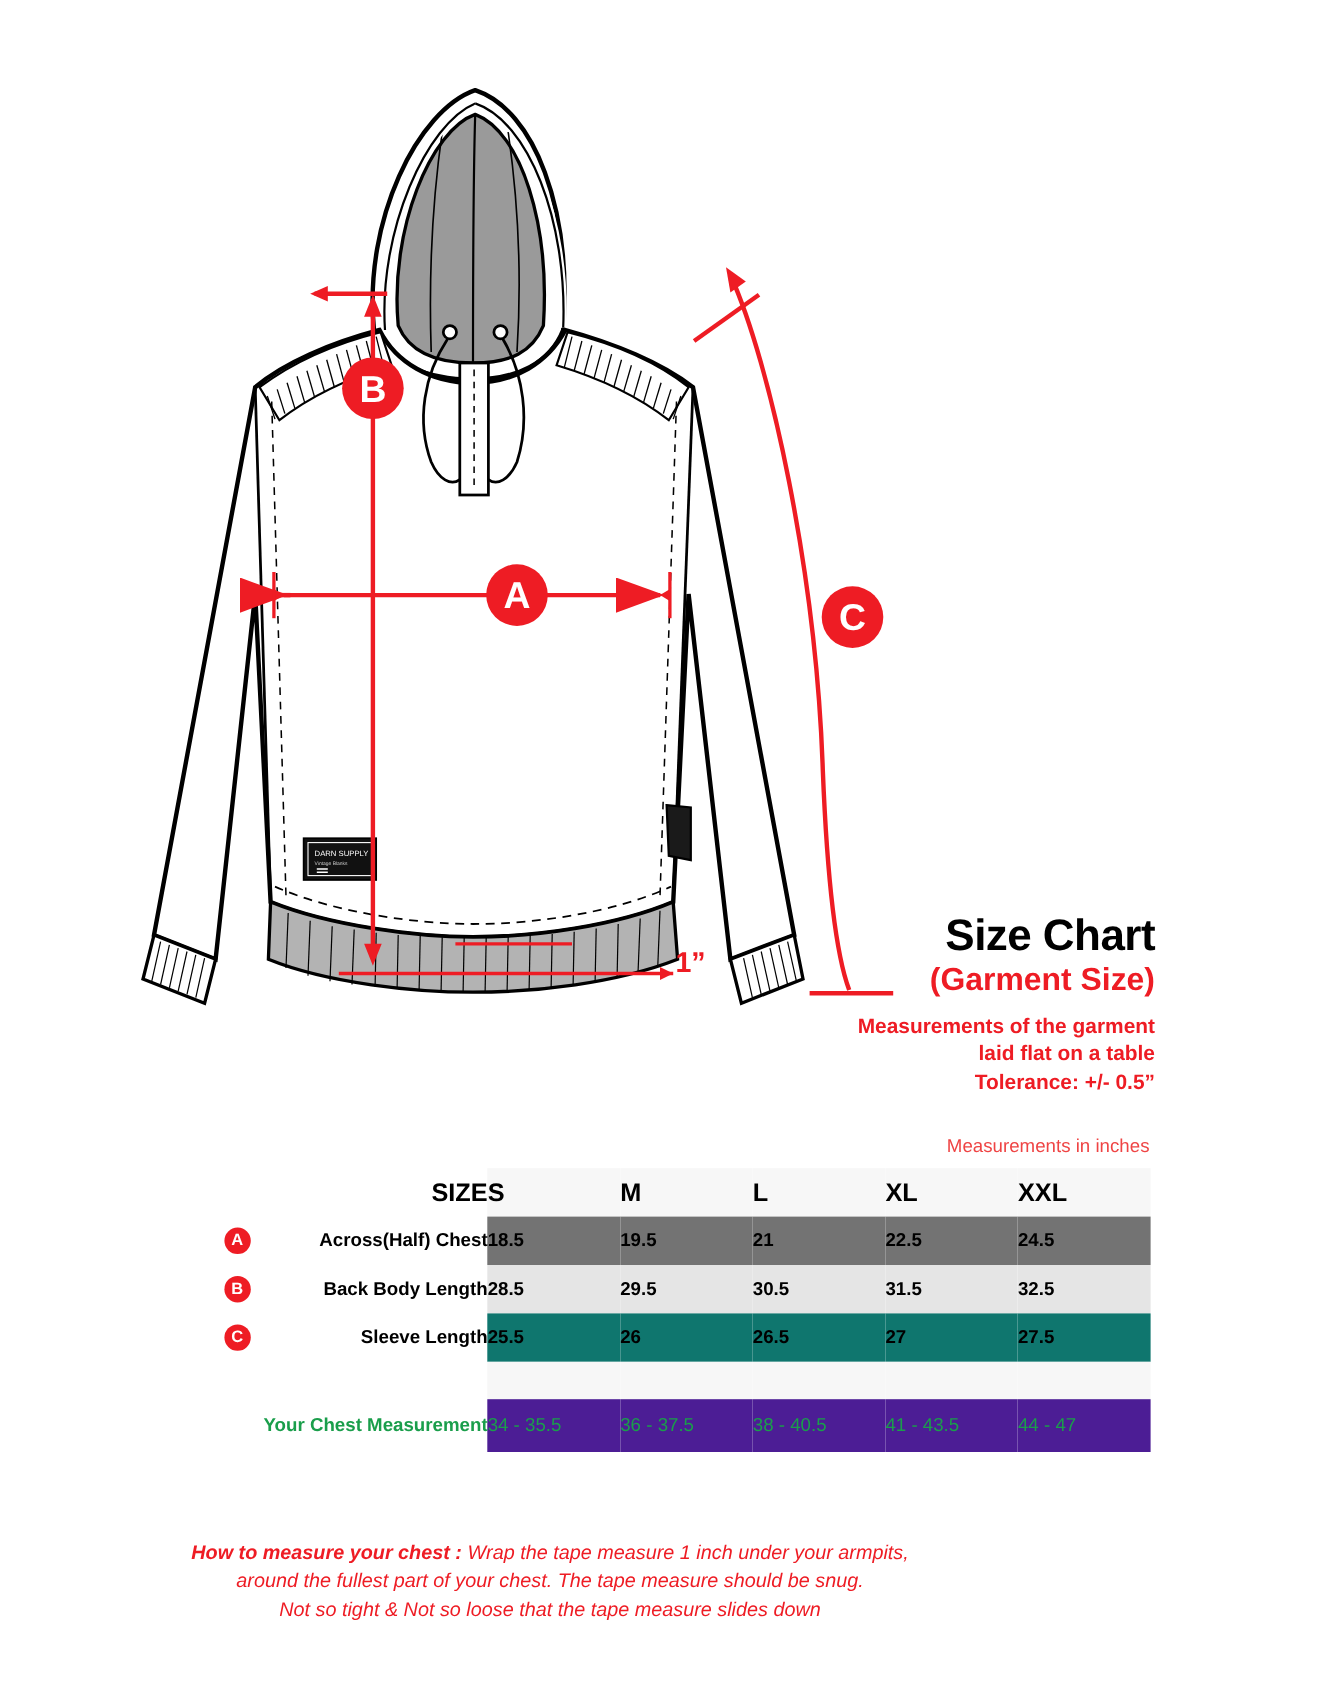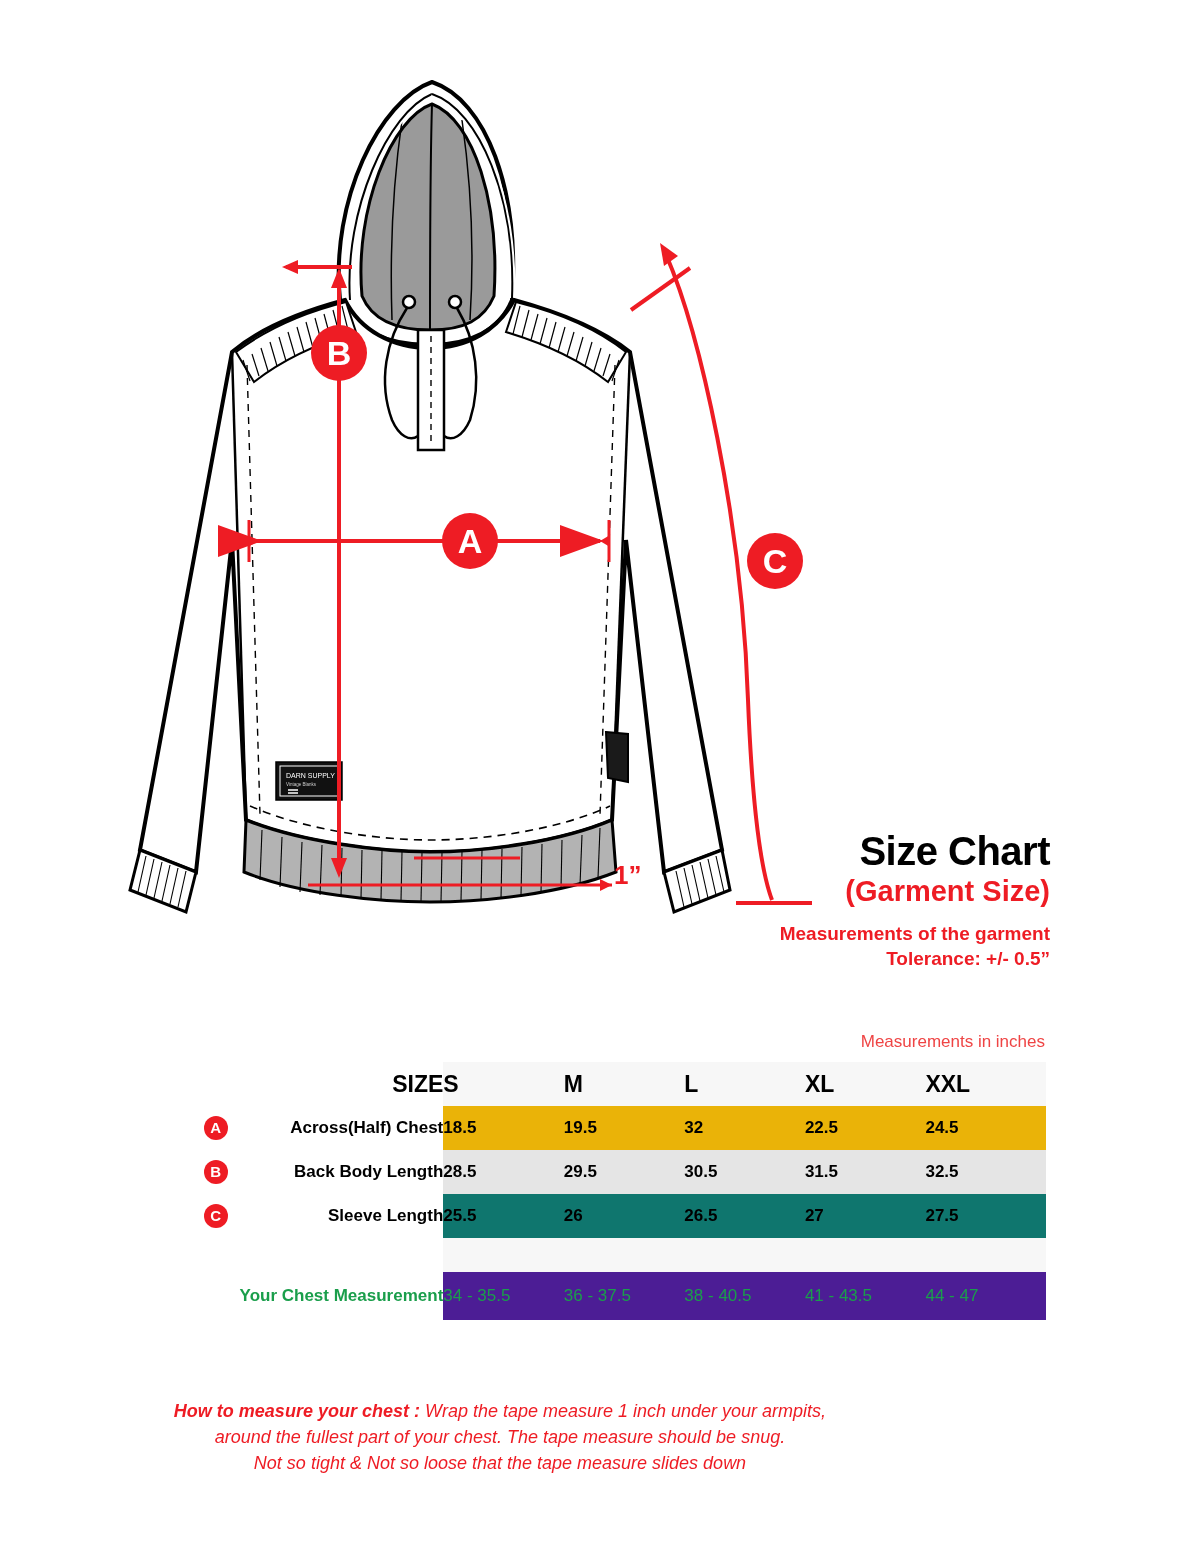--- a/index.html
+++ b/index.html
@@ -107,21 +107,21 @@
     text-align: right;
     padding-right: 14px;
     font-size: 17px;
   }
   .row-data .rval {
     font-weight: bold;
     padding-left: 14px;
     font-size: 17px;
   }
   .band-a .rlabel, .band-a .badge-cell { background: #ffffff; }
-  .band-a .rval { background: #eab308; }
+  .band-a .rval { background: #737373; }
   .band-b .rval { background: #e5e5e5; margin-top: 20px; }
   .band-c .rval { background: #0f766e; }
 
   .row-gap td { height: 34px; }
   .row-gap .gval { background: #f7f7f7; }
 
   .row-chest td { height: 48px; }
   .row-chest .rlabel {
     color: #1a9e4b;
     font-weight: bold;
@@ -359,20 +359,21 @@
 
     <text x="614" y="884" font-family="'Liberation Sans', sans-serif" font-size="26" font-weight="bold" fill="#ee1c24">1”</text>
   </svg>
 </div>
 
 <div class="title-block">
   <div class="title-main">Size Chart</div>
   <div class="title-sub">(Garment Size)</div>
   <div class="title-note">
     <div>Measurements of the garment</div>
+    <div>laid flat  on a table</div>
     <div>Tolerance: +/- 0.5”</div>
   </div>
 </div>
 
 <div class="inches-caption">Measurements in inches</div>
 
 <table id="size-table">
   <colgroup>
     <col class="col-badge">
       <col class="col-label">
@@ -393,21 +394,21 @@
       <td class="hdr-val">XXL</td>
     </tr>
 
     <tr class="row-data band-a">
       <td class="badge-cell">
         <span class="badge">A</span>
       </td>
       <td class="rlabel">Across(Half) Chest</td>
       <td class="rval">18.5</td>
       <td class="rval">19.5</td>
-      <td class="rval">32</td>
+      <td class="rval">21</td>
       <td class="rval">22.5</td>
       <td class="rval">24.5</td>
     </tr>
 
     <tr class="row-data band-b">
       <td class="badge-cell">
         <span class="badge">B</span>
       </td>
       <td class="rlabel">Back Body Length</td>
       <td class="rval">28.5</td>

